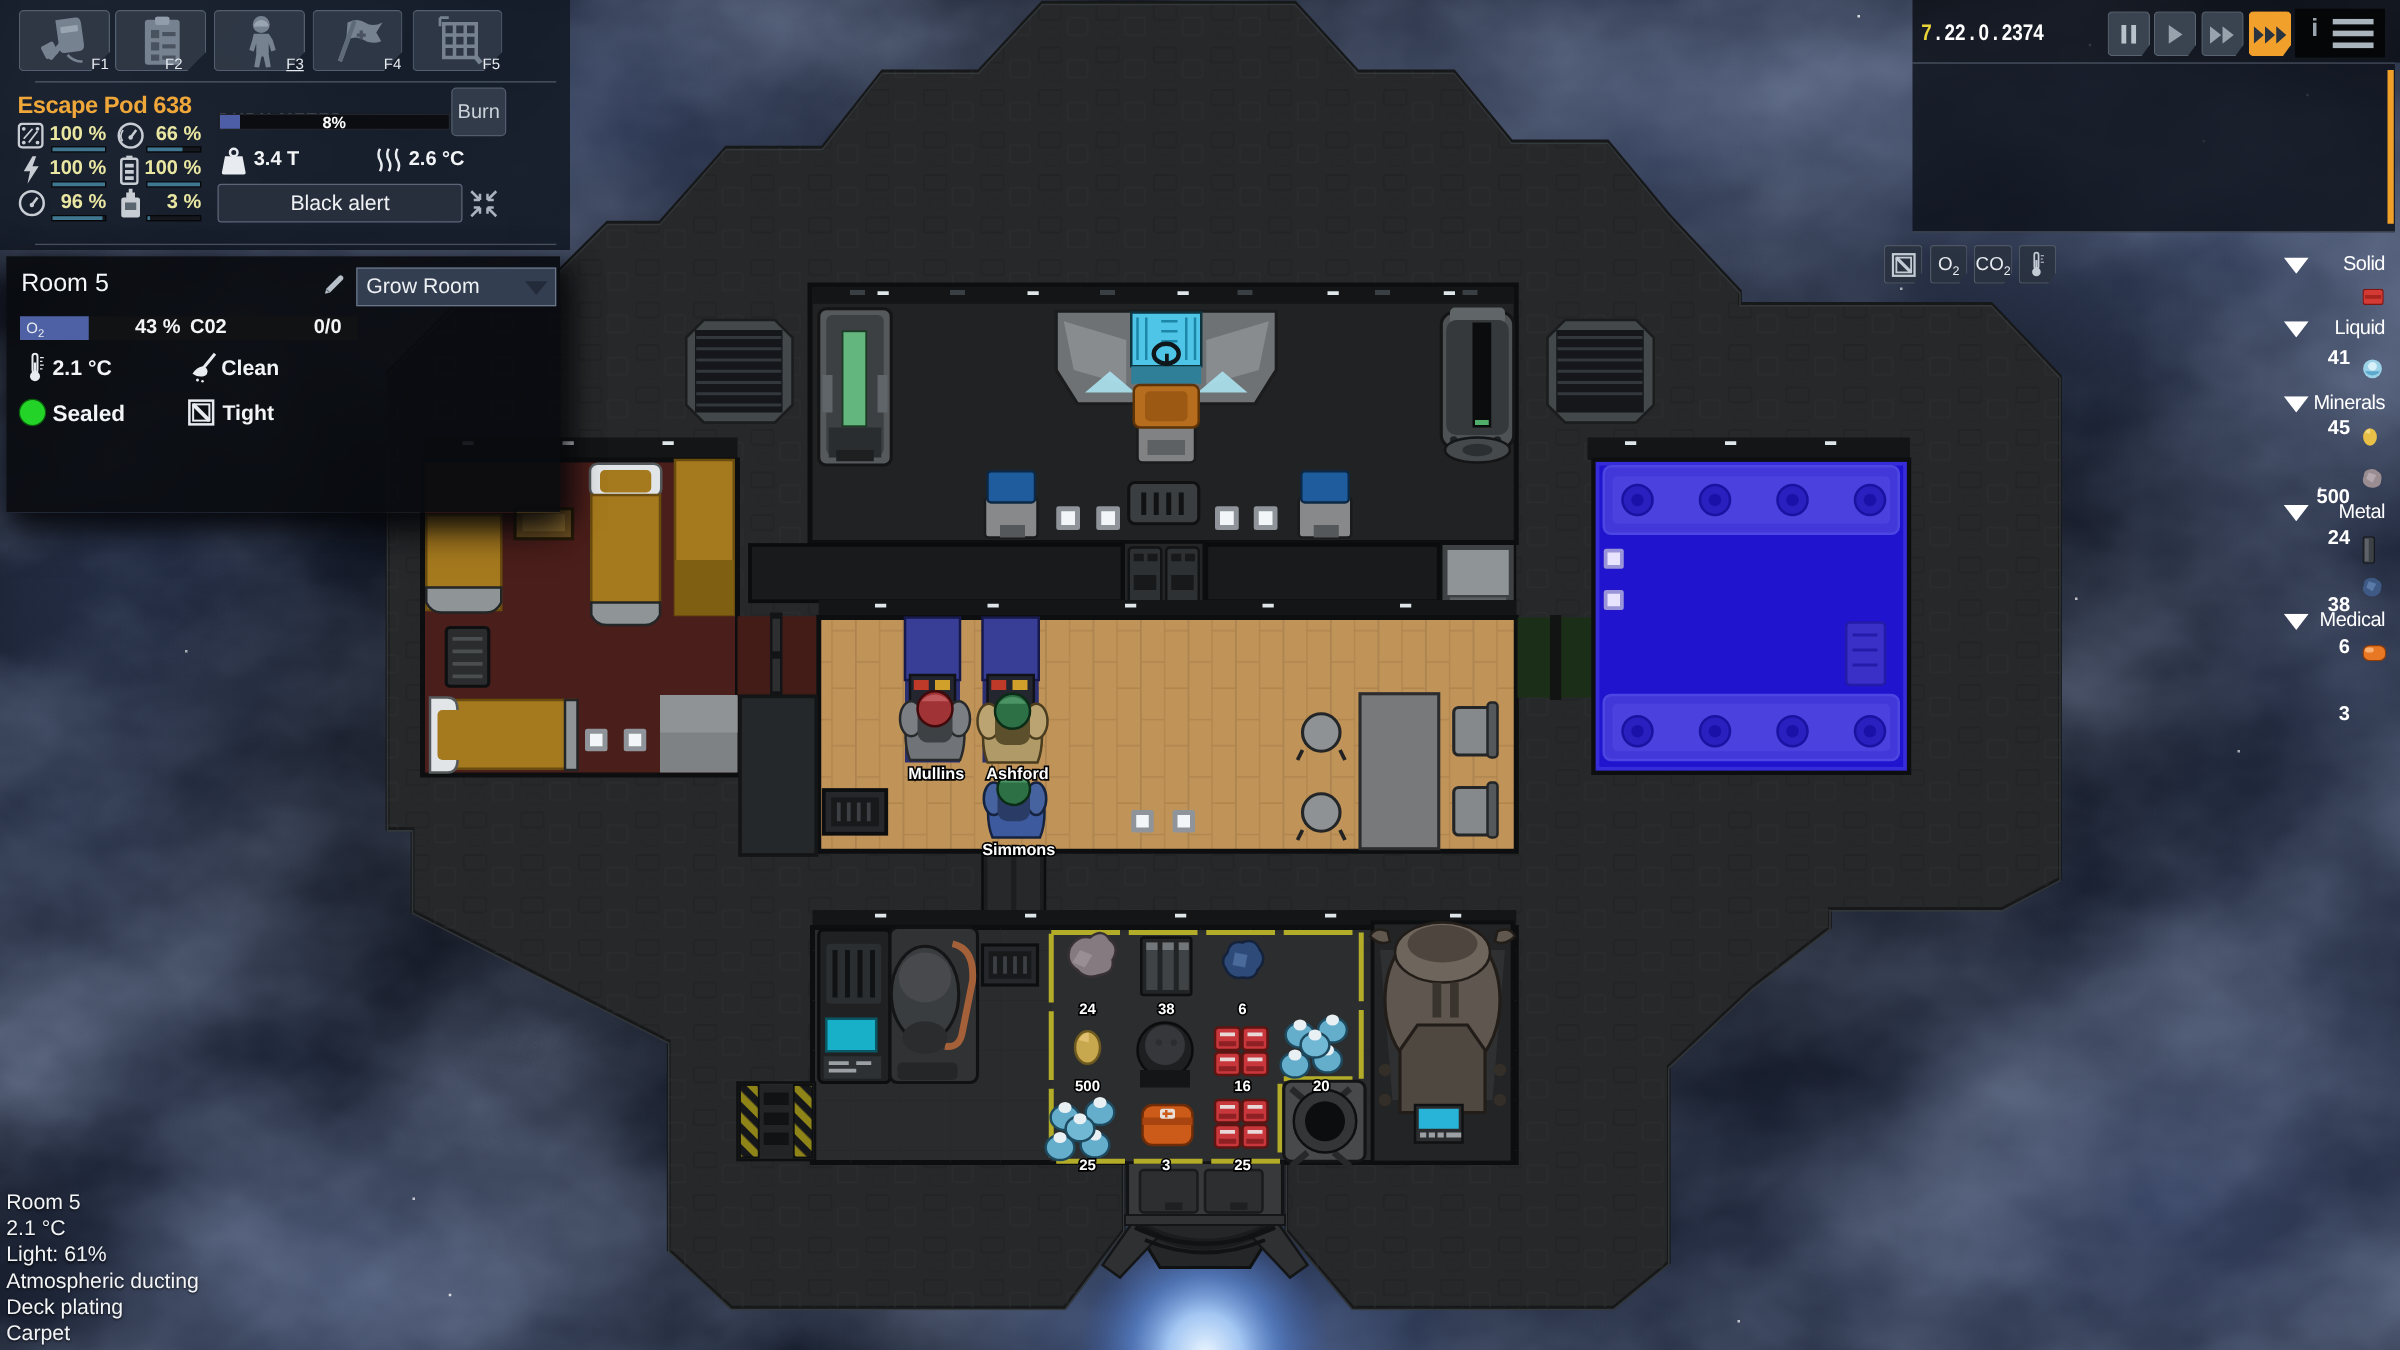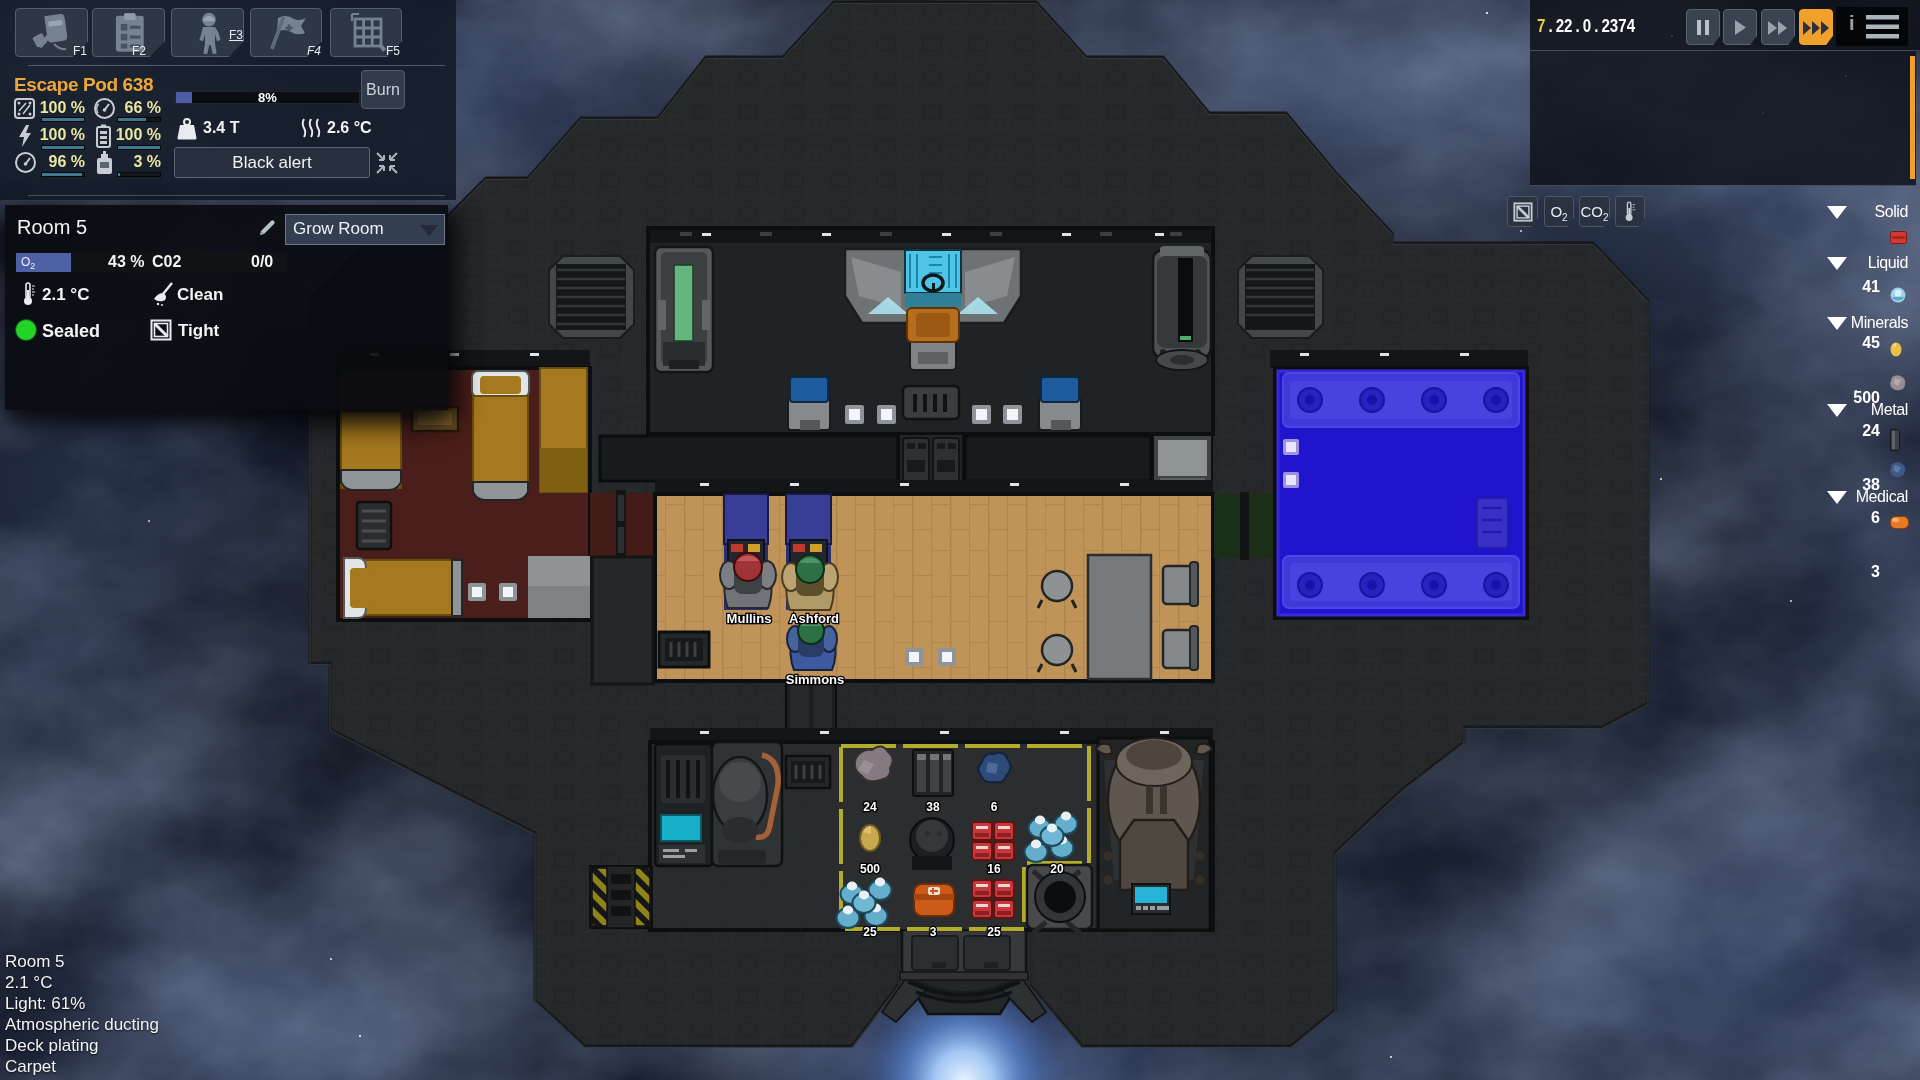--- a/index.html
+++ b/index.html
@@ -798,33 +798,33 @@
 
 <div class="tbtn" style="left:171px;top:8px;width:73px;">
 <svg width="34" height="42" viewBox="0 0 17 21" style="margin:3px 0 0 20px;">
         <g fill="#768290">
           <circle cx="8.5" cy="3.8" r="3.4"></circle>
           <path d="M8.5 2 a 3 3 0 0 1 3 2.6 l-6 0 a 3 3 0 0 1 3 -2.6 z" fill="#9aa5b2"></path>
           <path d="M5.5 7.5 h6 l1.6 2.5 1.2 4 -1.8 0.6 -1 -3.3 v4.5 l0.8 5 -1.9 0.4 -1 -4.6 h-0.8 l-1 4.6 -1.9 -0.4 0.8 -5 v-4.5 l-1 3.3 -1.8 -0.6 1.2 -4 z"></path>
         </g>
       </svg></div>
 
-<span class="fkey" style="left:229px;top:28px;text-decoration:underline;">F3</span>
+<span class="fkey" style="left:229px;top:44px;text-decoration:underline;">F3</span>
 
 <div class="tbtn" style="left:250px;top:8px;width:72px;">
 <svg width="46" height="42" viewBox="0 0 23 21" style="margin:3px 0 0 13px;">
         <g fill="#768290">
           <path d="M7 3 q4 -2 7 0 q3 2 7 0 l-2.5 4 2 3.5 q-4 1.5 -7 -0.5 q-3 -2 -7 0 z"></path>
           <rect x="6.2" y="2" width="1.7" height="17" transform="rotate(20 7 10)" fill="#5e markt6a78"></rect>
           <rect x="6.2" y="2" width="1.7" height="17" transform="rotate(20 7 10)" fill="#5e6a78"></rect>
           <path d="M12.5 6.2 v3.6 M10.7 8 h3.6" stroke="#49525f" stroke-width="1.3"></path>
         </g>
       </svg></div>
 
-<span class="fkey" style="left:307px;top:44px;font-style:italic;">F4</span>
+<span class="fkey" style="left:307px;top:44px;">F4</span>
 
 <div class="tbtn" style="left:330px;top:8px;width:72px;">
 <svg width="40" height="42" viewBox="0 0 20 21" style="margin:3px 0 0 16px;">
         <g stroke="#768290" stroke-width="1.4" fill="none">
           <rect x="4" y="3.5" width="13" height="13.5"></rect>
           <path d="M4 8 h13 M4 12.5 h13 M8.3 3.5 v13.5 M12.6 3.5 v13.5"></path>
           <path d="M2.5 1 l3.5 0 M2.5 1 l0 3.5" stroke-width="1.1"></path>
           <path d="M17 17 l1.8 2.2" stroke-width="2"></path>
         </g>
       </svg></div>

